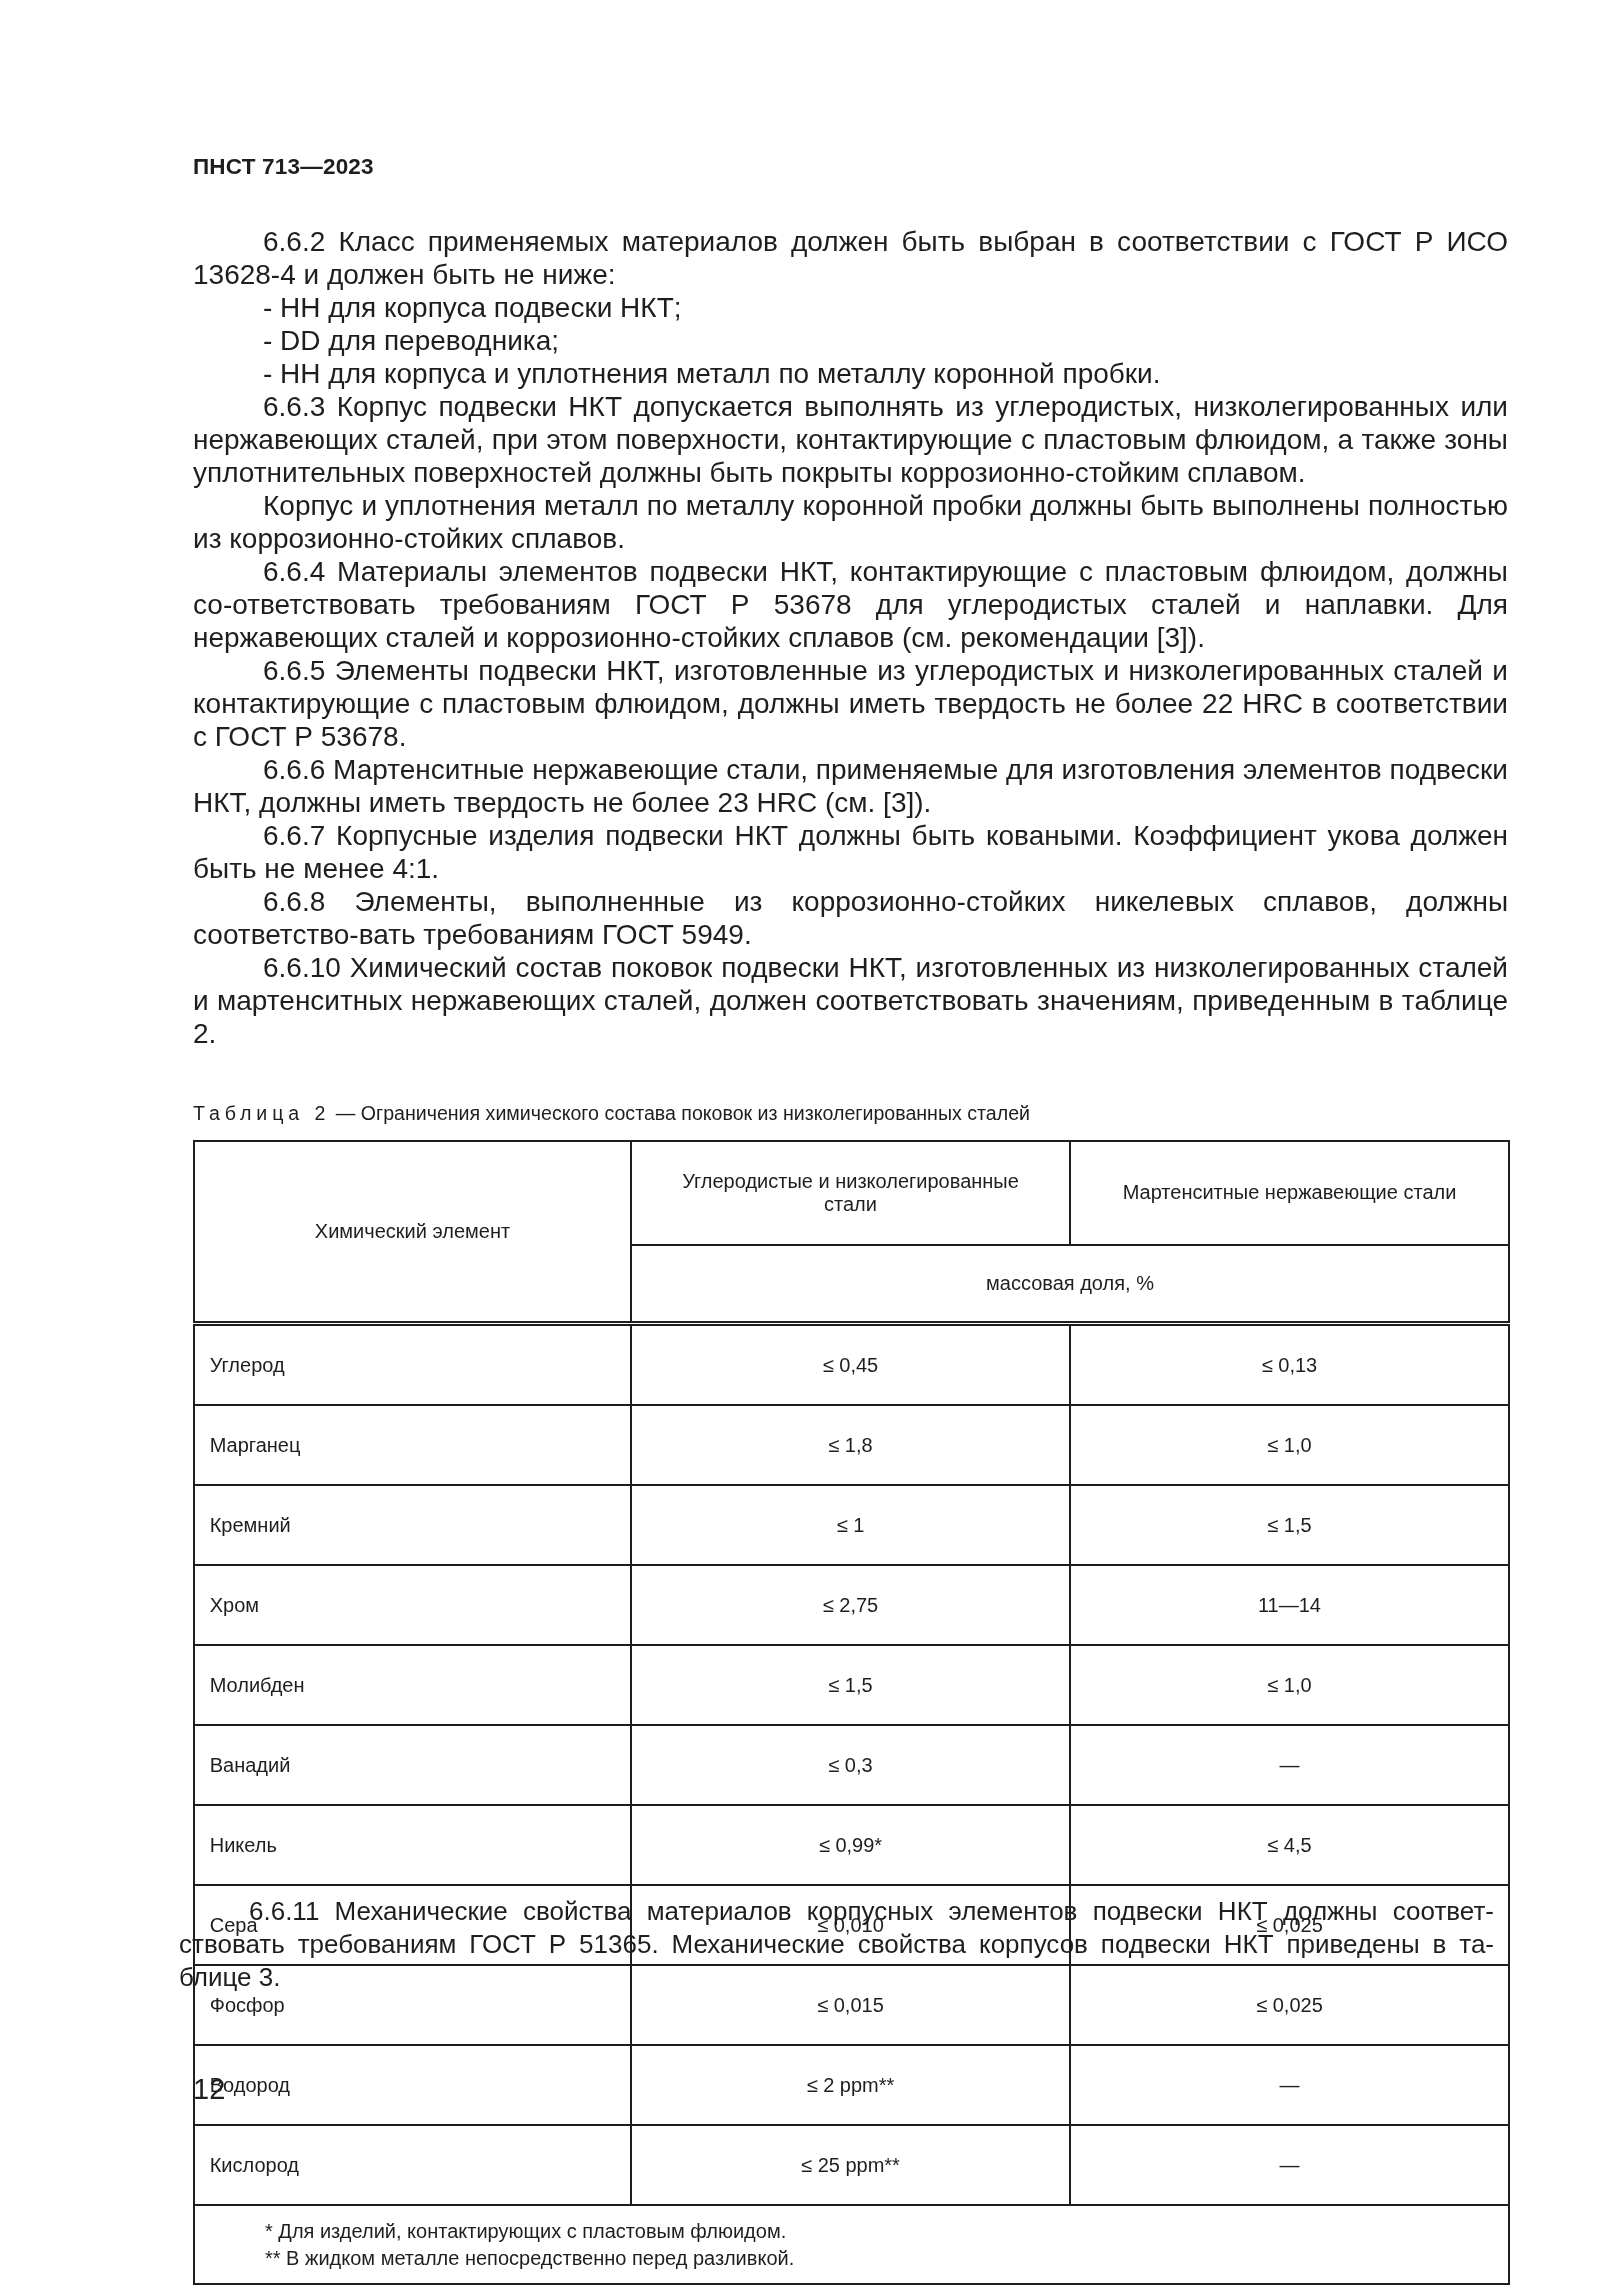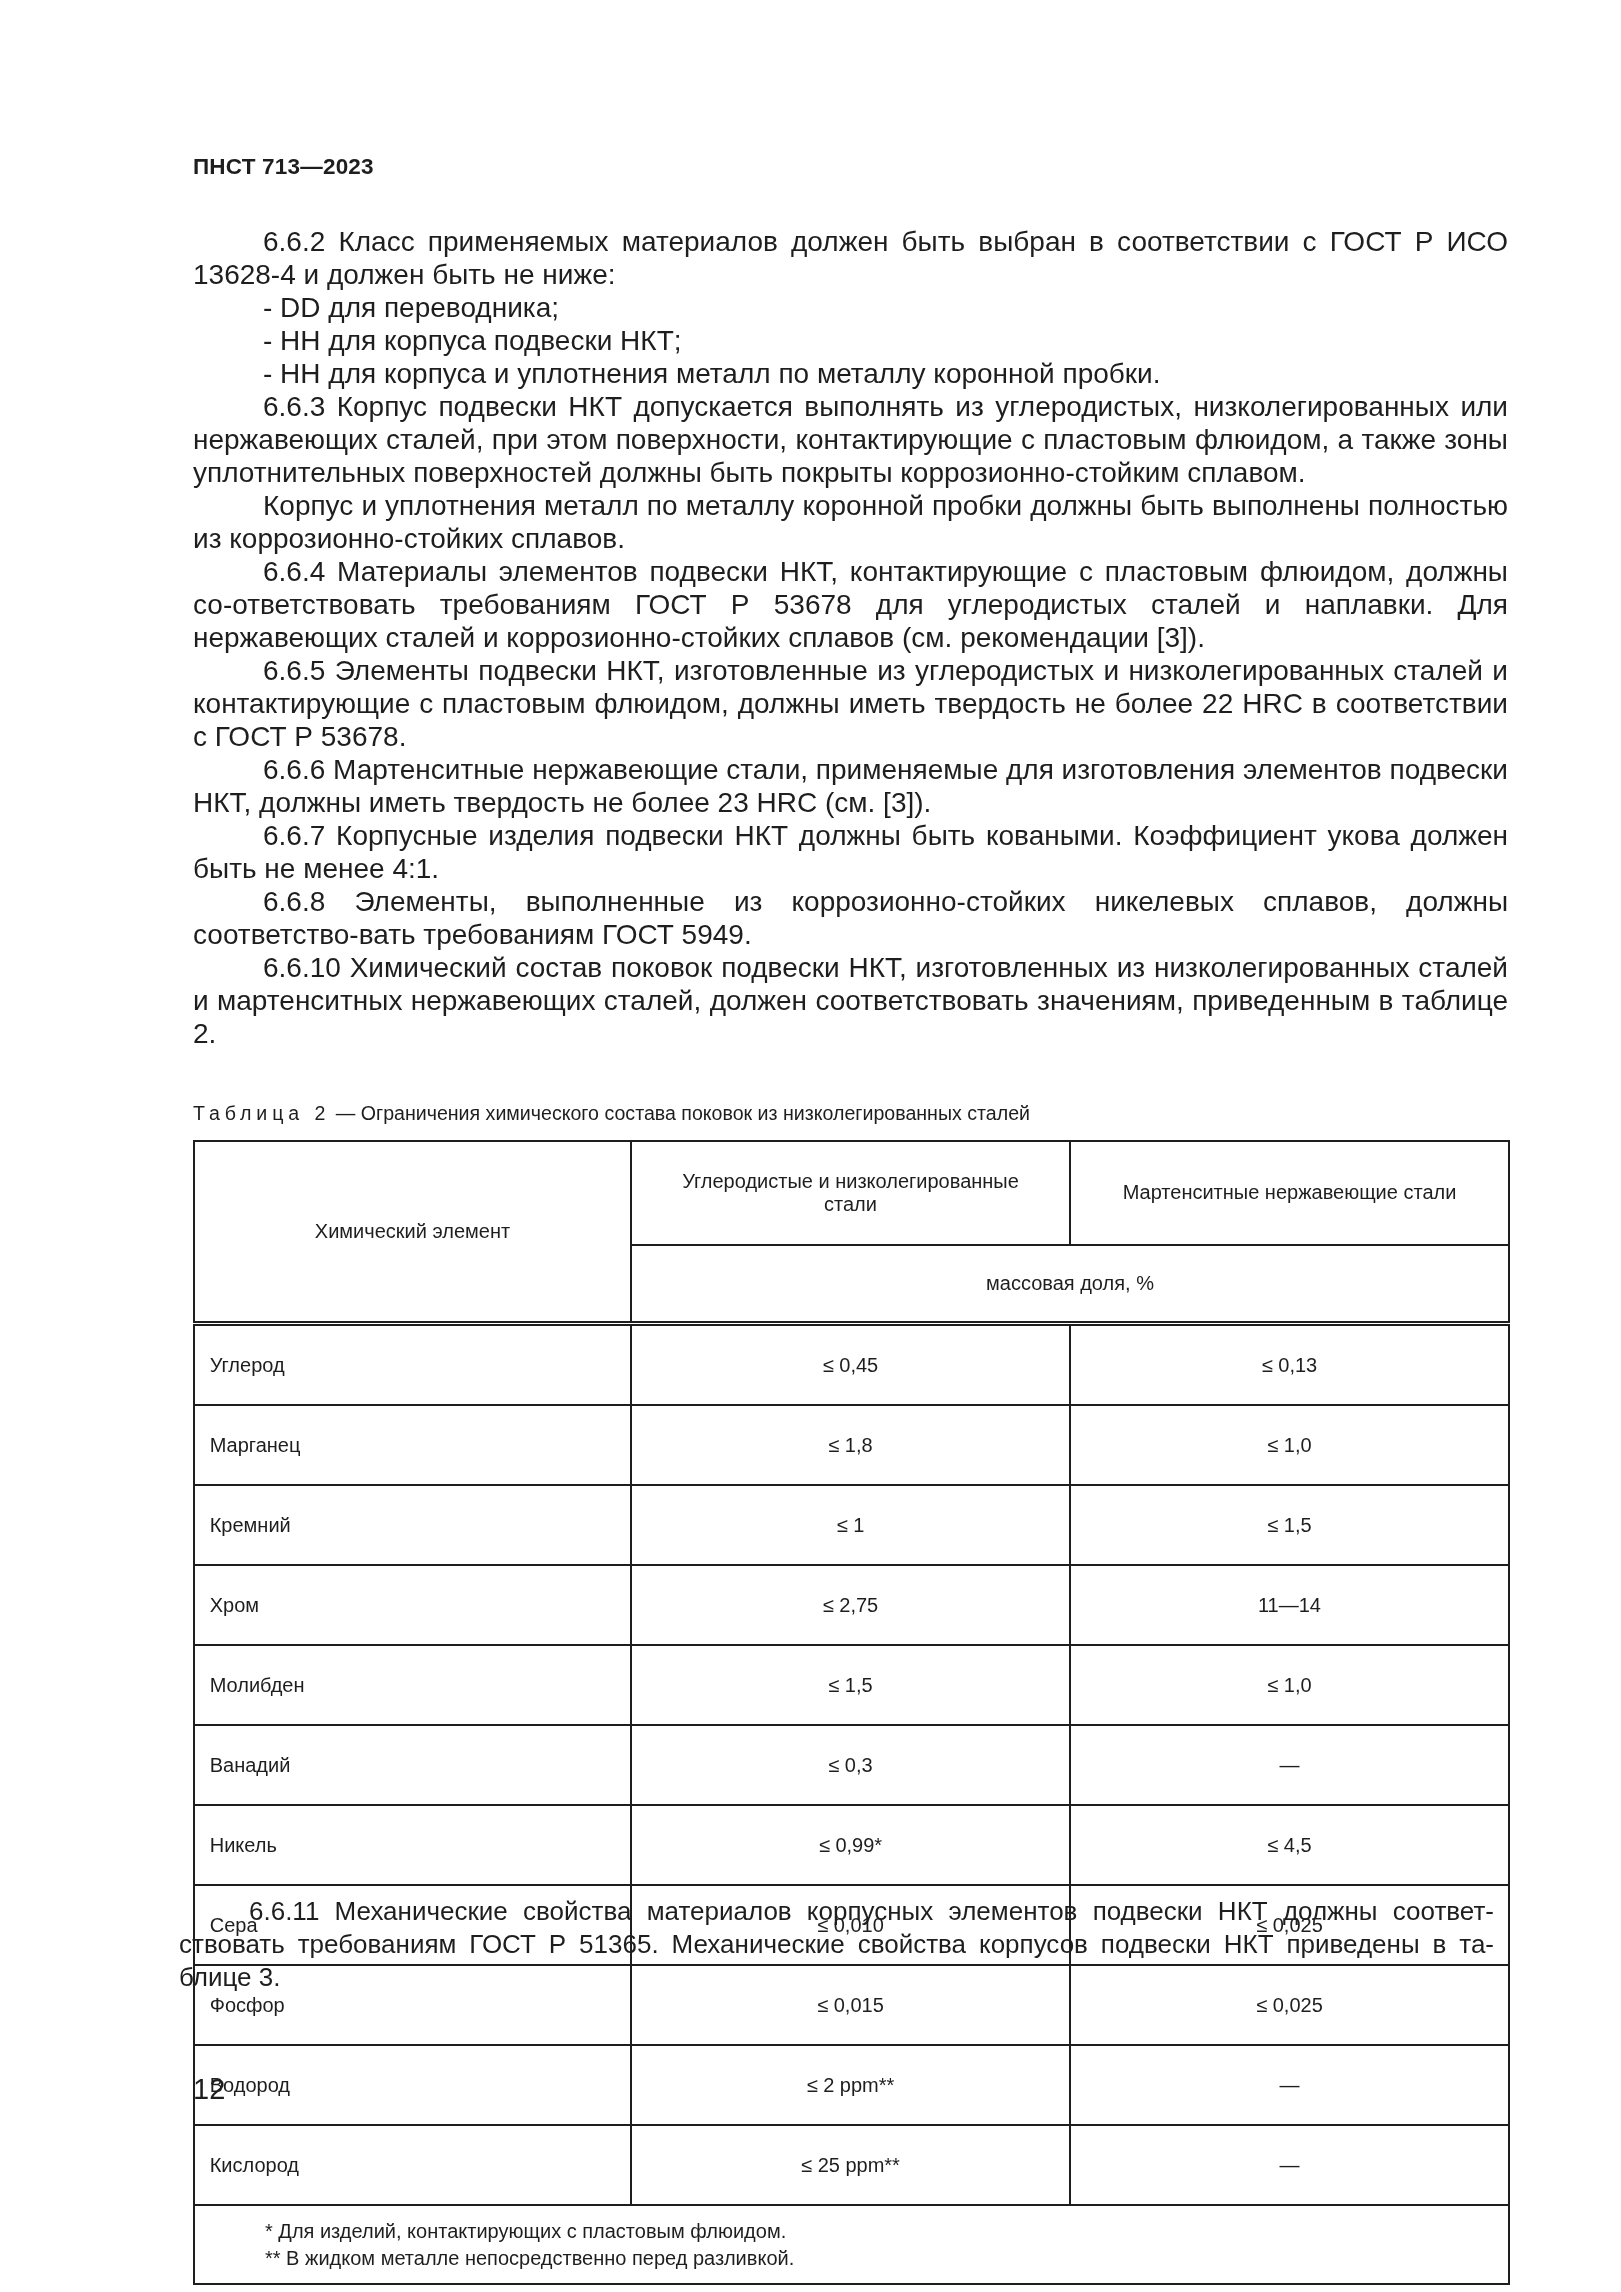--- a/index.html
+++ b/index.html
@@ -25,22 +25,22 @@
   .after-text p { margin: 0; text-align: justify; text-indent: 70px; }
   .page-number { position: absolute; left: 193px; top: 2073px; font-size: 29px; }
 </style>
 </head>
 <body>
 
 <div class="page-header">ПНСТ 713—2023</div>
 
 <div class="body-text">
   <p>6.6.2 Класс применяемых материалов должен быть выбран в соответствии с ГОСТ Р ИСО 13628-4 и должен быть не ниже:</p>
+  <p class="bullet">- НН для корпуса подвески НКТ;</p>
   <p class="bullet">- DD для переводника;</p>
-  <p class="bullet">- НН для корпуса подвески НКТ;</p>
   <p class="bullet">- НН для корпуса и уплотнения металл по металлу коронной пробки.</p>
   <p>6.6.3 Корпус подвески НКТ допускается выполнять из углеродистых, низколегированных или нержавеющих сталей, при этом поверхности, контактирующие с пластовым флюидом, а также зоны уплотнительных поверхностей должны быть покрыты коррозионно-стойким сплавом.</p>
   <p>Корпус и уплотнения металл по металлу коронной пробки должны быть выполнены полностью из коррозионно-стойких сплавов.</p>
   <p>6.6.4 Материалы элементов подвески НКТ, контактирующие с пластовым флюидом, должны со-ответствовать требованиям ГОСТ Р 53678 для углеродистых сталей и наплавки. Для нержавеющих сталей и коррозионно-стойких сплавов (см. рекомендации [3]).</p>
   <p>6.6.5 Элементы подвески НКТ, изготовленные из углеродистых и низколегированных сталей и контактирующие с пластовым флюидом, должны иметь твердость не более 22 HRC в соответствии с ГОСТ Р 53678.</p>
   <p>6.6.6 Мартенситные нержавеющие стали, применяемые для изготовления элементов подвески НКТ, должны иметь твердость не более 23 HRC (см. [3]).</p>
   <p>6.6.7 Корпусные изделия подвески НКТ должны быть коваными. Коэффициент укова должен быть не менее 4:1.</p>
   <p>6.6.8 Элементы, выполненные из коррозионно-стойких никелевых сплавов, должны соответство-вать требованиям ГОСТ 5949.</p>
   <p>6.6.10 Химический состав поковок подвески НКТ, изготовленных из низколегированных сталей и мартенситных нержавеющих сталей, должен соответствовать значениям, приведенным в таблице 2.</p>
 </div>

